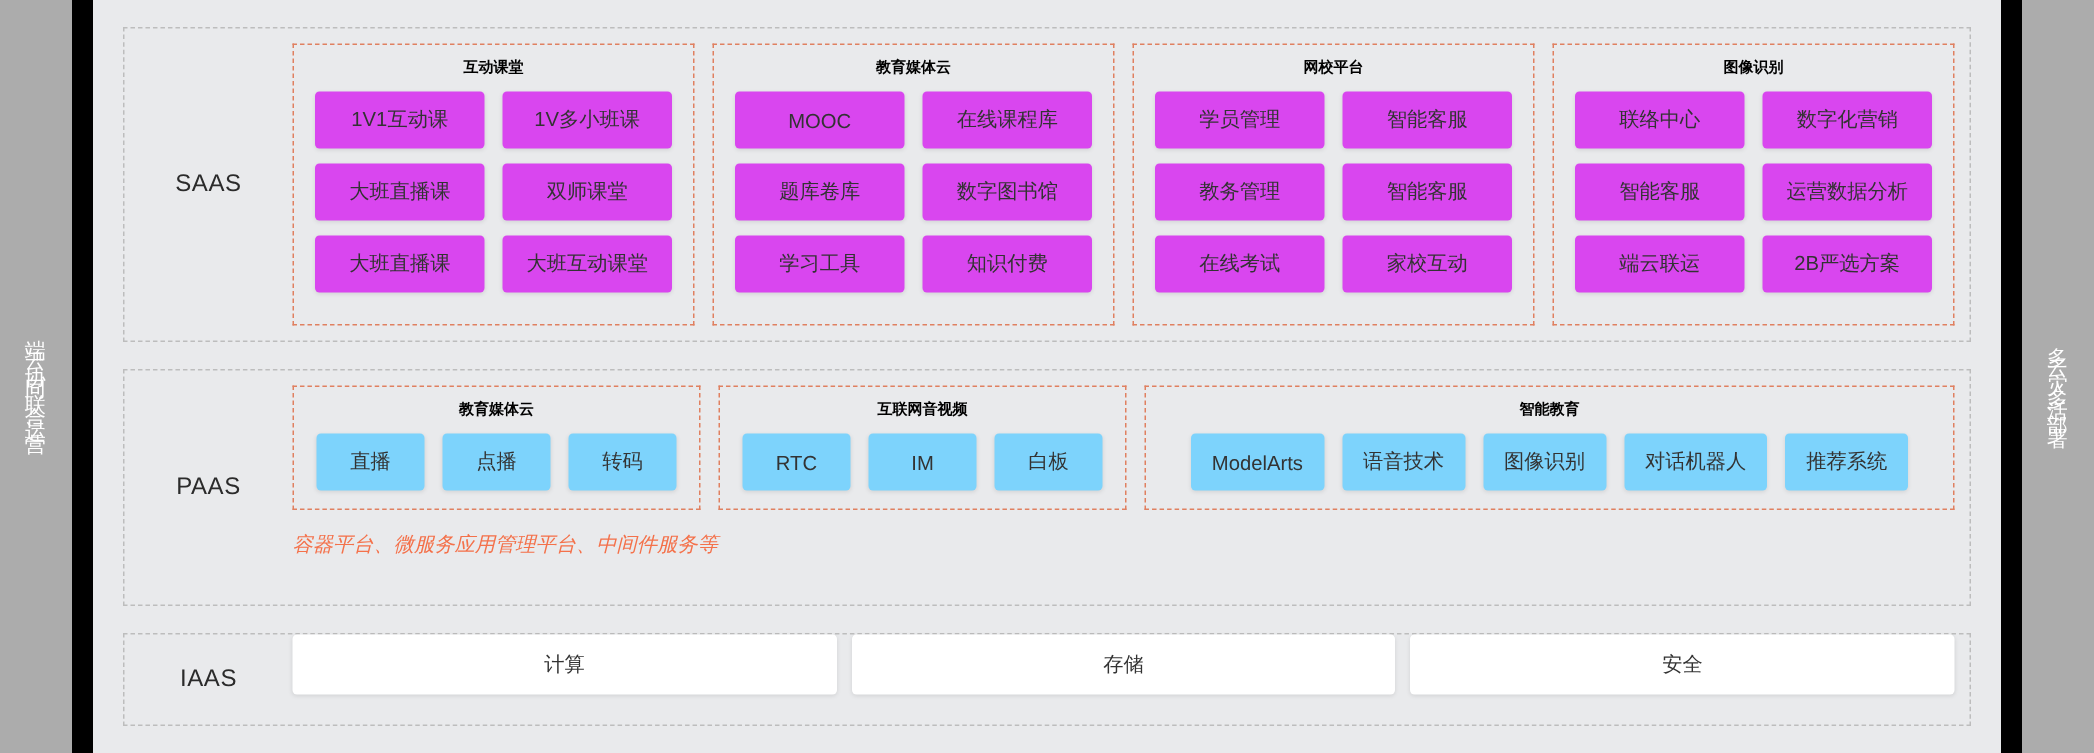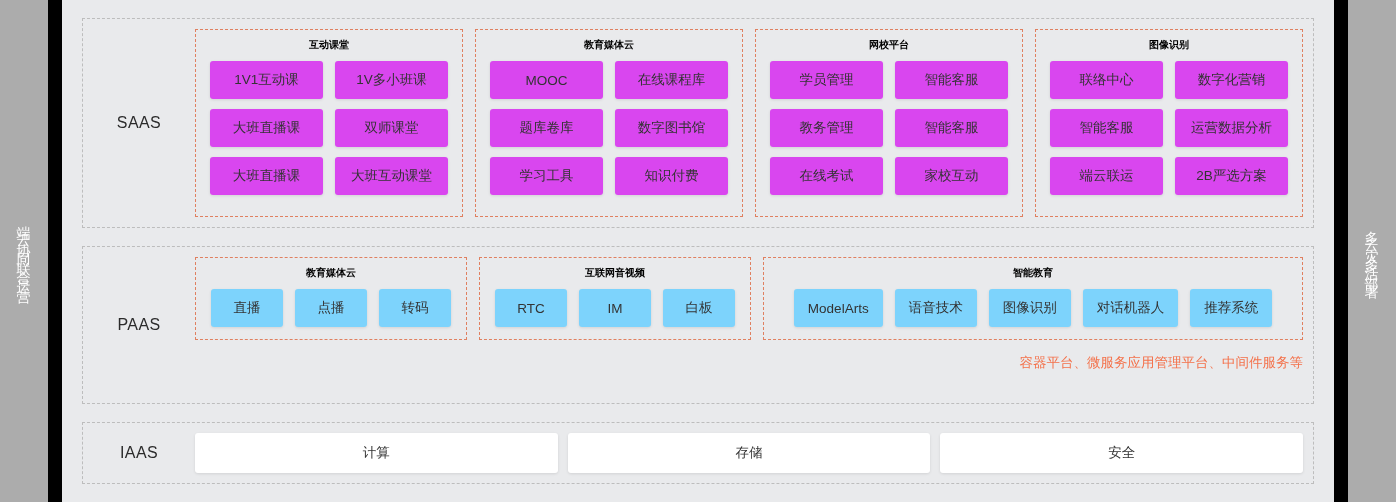--- a/index.html
+++ b/index.html
@@ -131,33 +131,34 @@
     background: #7dd3fc;
     border-radius: 3px;
     box-shadow: 0 1px 3px rgba(0,0,0,.10);
     display: flex; align-items: center; justify-content: center;
     font-size: 13.5px; color: #333333; white-space: nowrap;
   }
   .g-paas-1 { flex: 0 0 272px; }
   .g-paas-2 { flex: 0 0 272px; }
   .g-paas-3 { flex: 1 1 auto; }
   .paas-note {
-    text-align: right;
+    text-align: left;
     color: #f4714a;
     font-size: 13.5px;
     padding: 14px 10px 0 0;
+    font-style: italic;
   }
 
   
   .iaas { height: 62px; }
   .iaas-tiles {
     flex: 1 1 auto;
     display: flex;
     gap: 10px;
-    align-items: center;
+    align-items: flex-start;
     padding: 0 10px 0 0;
   }
   .iaas-tile {
     flex: 1 1 0;
     height: 40px;
     background: #ffffff;
     border-radius: 3px;
     box-shadow: 0 1px 3px rgba(0,0,0,.10);
     display: flex; align-items: center; justify-content: center;
     font-size: 13.5px; color: #333333;

